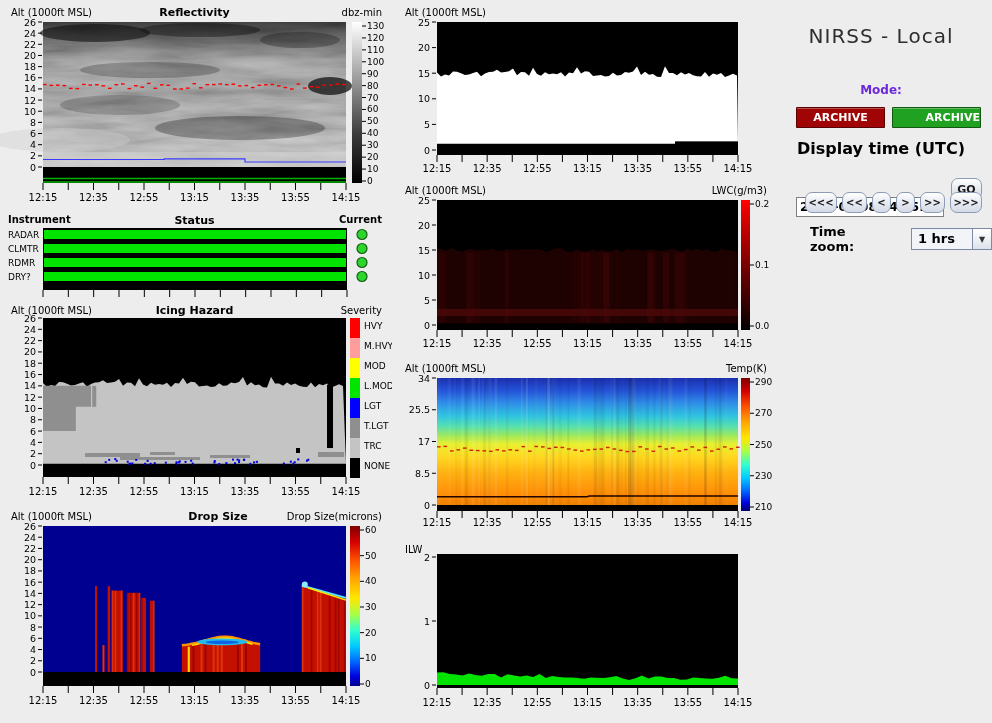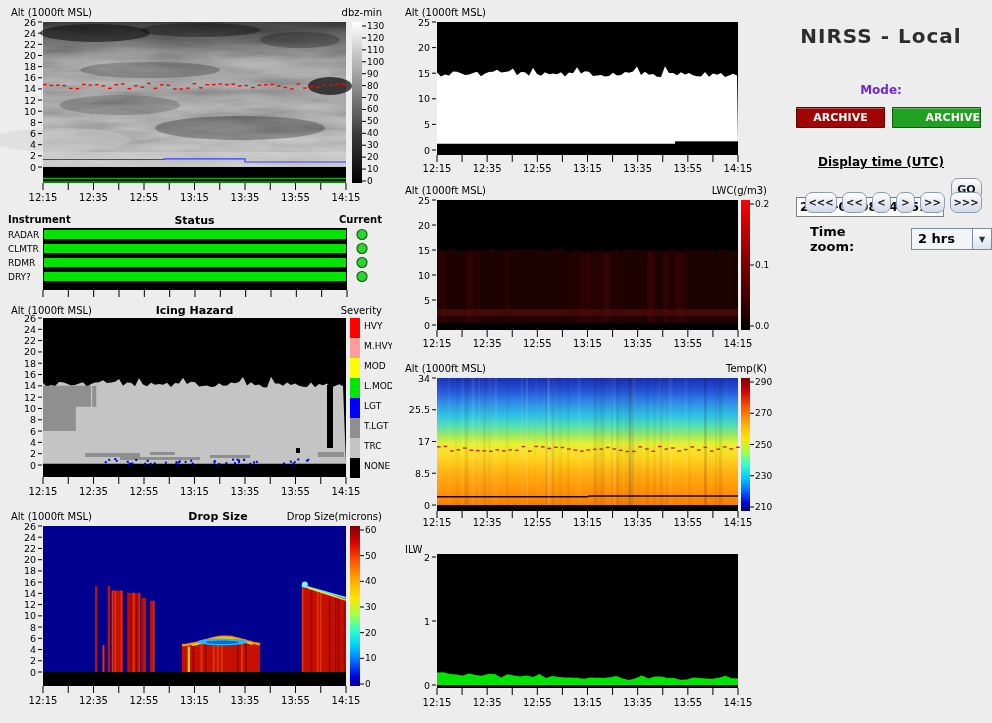--- a/index.html
+++ b/index.html
@@ -5,25 +5,25 @@
   html,body{margin:0;padding:0;background:#ededed;font-family:"DejaVu Sans",sans-serif;}
   #screen{position:relative;width:992px;height:723px;background:#ededed;overflow:hidden;}
   .panel{position:absolute;}
   .panel svg{position:absolute;left:0;top:0;}
   .hl{position:absolute;font-size:10px;color:#000;white-space:nowrap;}
   .ht{position:absolute;font-size:11px;font-weight:bold;color:#000;text-align:center;white-space:nowrap;}
   .hr{position:absolute;font-size:10px;color:#000;white-space:nowrap;}
   .bold{font-weight:bold;font-size:10px;}
   
   #controls{position:absolute;left:770px;top:0;width:222px;height:300px;}
-  .app-title{position:absolute;left:0;right:0;top:24px;text-align:center;font-size:20px;font-weight:bold;color:#2d2d2d;letter-spacing:1px;}
+  .app-title{position:absolute;left:0;right:0;top:24px;text-align:center;font-size:20px;font-weight:normal;color:#2d2d2d;letter-spacing:1px;}
   .mode-label{position:absolute;left:0;right:0;top:83px;text-align:center;font-size:12px;font-weight:bold;color:#6d28d9;}
   .mode-row{position:absolute;left:26px;top:107px;display:flex;gap:7px;}
   .mode-btn{width:89px;height:21px;border:1px solid rgba(0,0,0,.45);border-radius:1px;color:#fff;font-size:11px;font-weight:bold;font-family:"DejaVu Sans",sans-serif;box-shadow:inset 0 1px 0 rgba(255,255,255,.3);cursor:pointer;padding:0;}
-  .dt-label{position:absolute;left:0;right:0;top:155px;text-align:center;font-size:12px;font-weight:bold;color:#000;text-decoration:underline;}
+  .dt-label{position:absolute;left:0;right:0;top:139px;text-align:center;font-size:16px;font-weight:bold;color:#000;}
   .dt-row{position:absolute;left:26px;top:161px;display:flex;gap:7px;align-items:center;}
   #time-input{width:140px;height:16px;border:1px solid #808080;font-size:12px;font-weight:bold;font-family:"DejaVu Sans",sans-serif;padding:1px 3px;background:#fff;color:#000;margin-top:36px;}
   .sbtn{background:linear-gradient(#ffffff,#e9ecf3 45%,#d4dae6);border:1px solid #8c9cb5;border-radius:7px;color:#1a1a1a;font-size:10px;font-weight:bold;font-family:"DejaVu Sans",sans-serif;cursor:pointer;padding:0;}
   .go{width:31px;height:22px;font-size:11px;}
   .nav-row{position:absolute;left:35px;top:192px;display:flex;gap:5px;}
   .nav-row .sbtn{height:21px;}
   .nb1{width:32px;} .nb2{width:25px;} .nb3{width:19px;}
   .tz-row{position:absolute;left:40px;top:224px;display:flex;align-items:center;gap:12px;}
   .tz-label{font-size:13px;font-weight:bold;color:#000;margin-right:8px;}
   .combo{display:flex;border:1px solid #7c8aa8;height:20px;background:#f2f4f8;cursor:pointer;}
@@ -201,20 +201,21 @@
         <line x1="346" y1="183" x2="346" y2="190" stroke="#000"></line>
         <text x="43" y="201" font-size="10" text-anchor="middle" fill="#000">12:15</text>
         <text x="93.5" y="201" font-size="10" text-anchor="middle" fill="#000">12:35</text>
         <text x="144" y="201" font-size="10" text-anchor="middle" fill="#000">12:55</text>
         <text x="194.5" y="201" font-size="10" text-anchor="middle" fill="#000">13:15</text>
         <text x="245" y="201" font-size="10" text-anchor="middle" fill="#000">13:35</text>
         <text x="295.5" y="201" font-size="10" text-anchor="middle" fill="#000">13:55</text>
         <text x="346" y="201" font-size="10" text-anchor="middle" fill="#000">14:15</text>
       </svg>
     <div class="hl" style="left:11px;top:7px">Alt (1000ft MSL)</div>
+    <div class="ht" style="left:43px;top:6px;width:303px">Reflectivity</div>
     <div class="hr" style="right:10px;top:7px">dbz-min</div>
   </div>
 
   <div class="panel" style="left:0;top:212px;width:392px;height:90px">
     <svg width="392" height="90">
         <rect x="43" y="16" width="304" height="62" fill="#000"></rect>
         <rect x="44" y="18" width="302" height="9" fill="#00e400"></rect>
         <text x="8" y="25.5" font-size="9" text-anchor="start" fill="#000">RADAR</text>
         <circle cx="362" cy="22.5" r="5" fill="#2dd62d" stroke="#156015" stroke-width="1.2"></circle>
         <rect x="44" y="32" width="302" height="9" fill="#00e400"></rect>
@@ -889,19 +890,19 @@
       <button class="sbtn nb1">&lt;&lt;&lt;</button>
       <button class="sbtn nb2">&lt;&lt;</button>
       <button class="sbtn nb3">&lt;</button>
       <button class="sbtn nb3">&gt;</button>
       <button class="sbtn nb2">&gt;&gt;</button>
       <button class="sbtn nb1">&gt;&gt;&gt;</button>
     </div>
     <div class="tz-row">
       <span class="tz-label">Time zoom:</span>
       <span class="combo">
-        <span class="combo-text">2 hrs</span>
+        <span class="combo-text">1 hrs</span>
         <span class="combo-btn">▼</span>
       </span>
     </div>
   </div>
 
 </div>
 
 </body></html>

